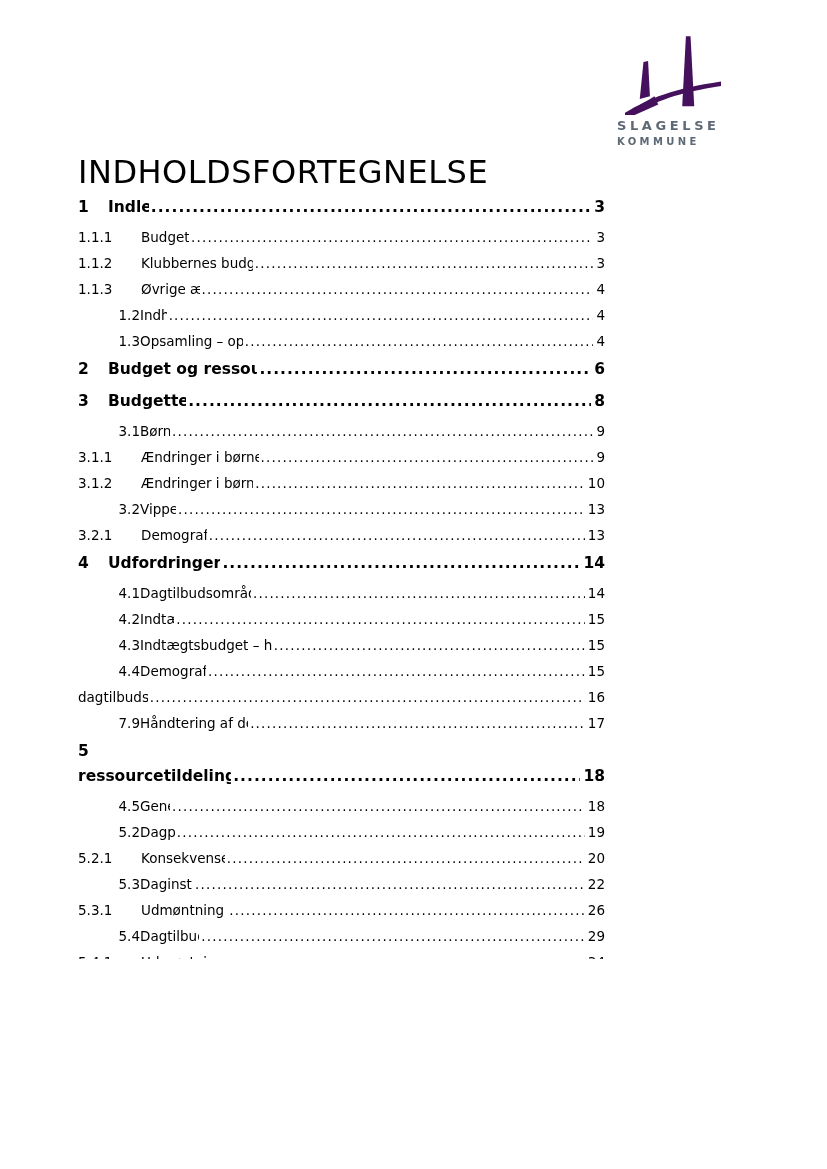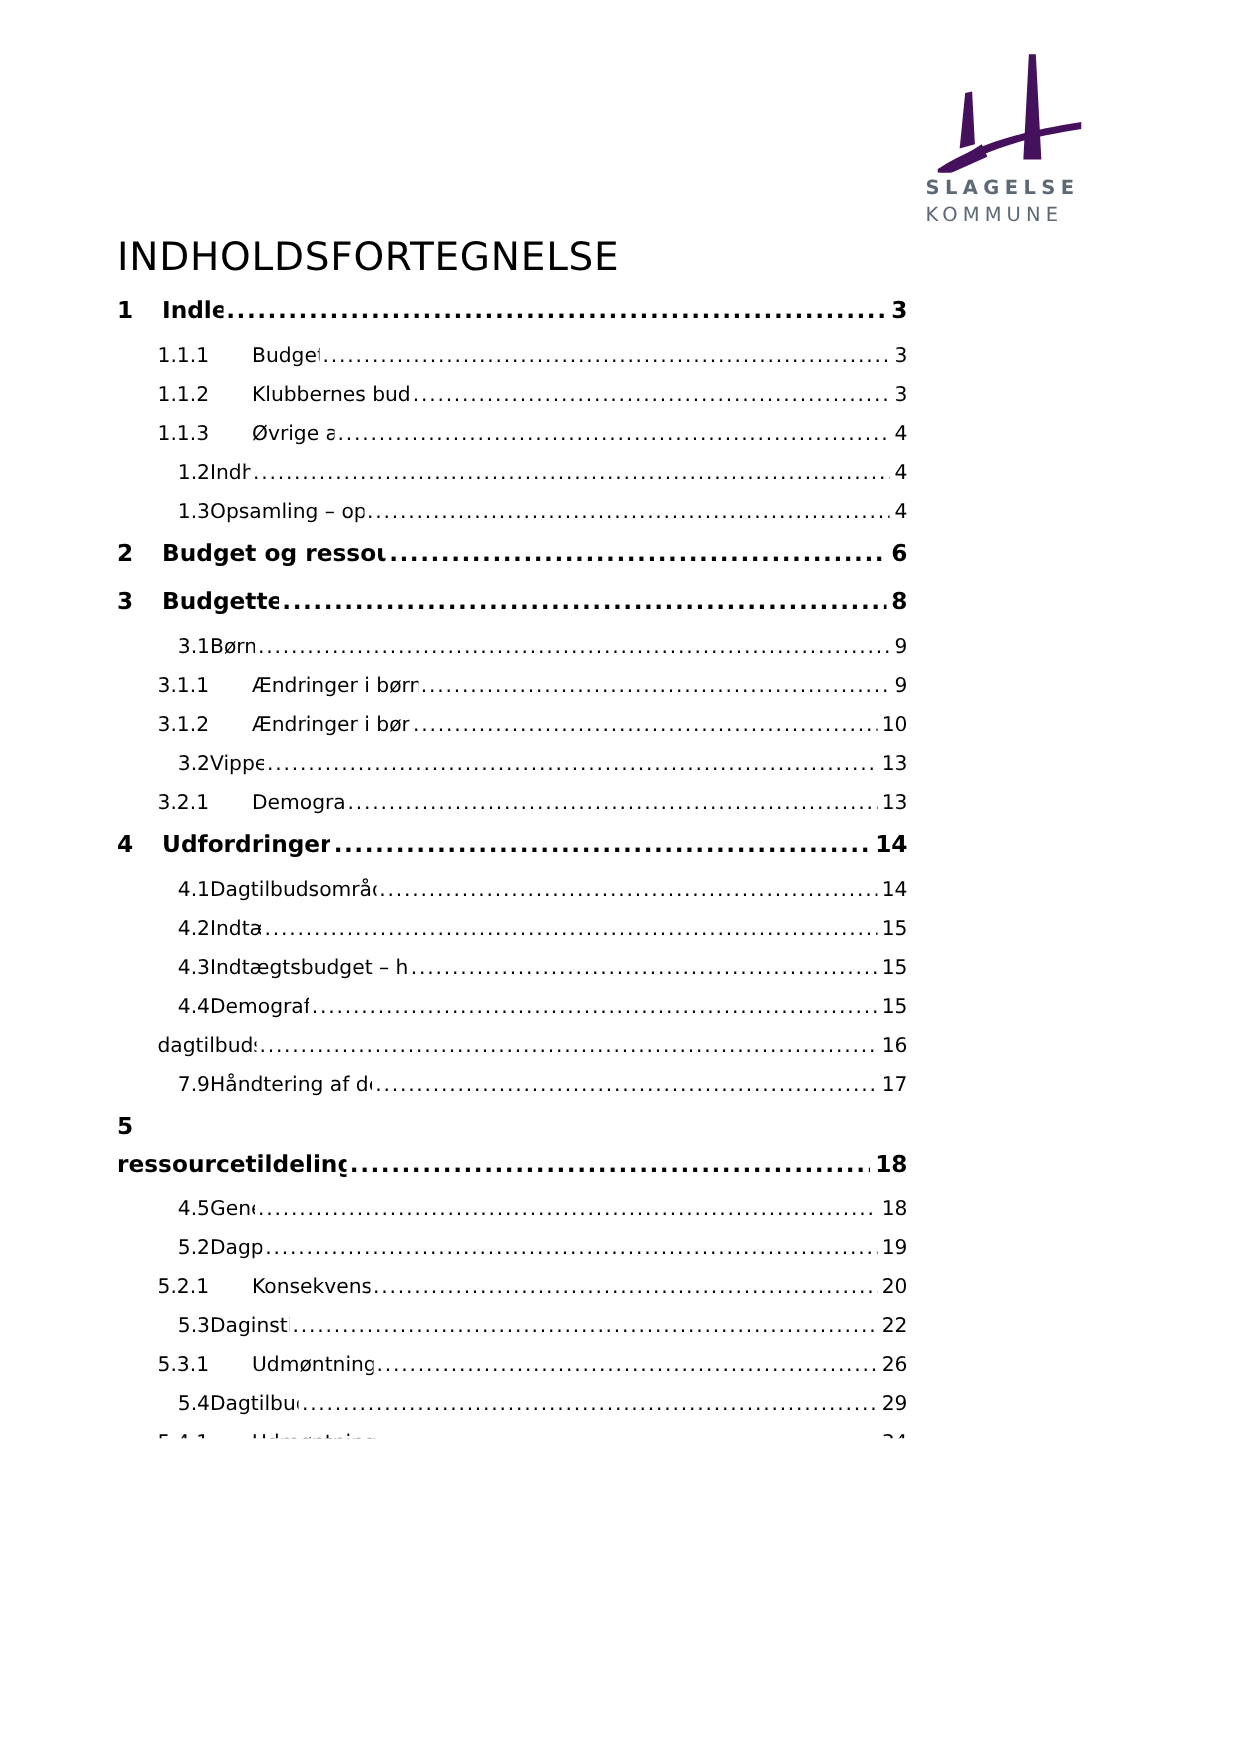--- a/index.html
+++ b/index.html
@@ -25,37 +25,37 @@
   .logo-org {
     margin-top: 3px;
     font-size: 13px;
     font-weight: bold;
     letter-spacing: 3.6px;
     color: #5d6974;
     white-space: nowrap;
   }
   .logo-unit {
     margin-top: 3px;
-    font-size: 13px;
-    font-weight: normal;
+    font-size: 10px;
+    font-weight: bold;
     letter-spacing: 3.4px;
     color: #5d6974;
     white-space: nowrap;
   }
 
   
   .content {
     position: absolute;
     left: 78px;
     top: 153px;
     width: 527px;
   }
   .doc-title {
     margin: 0 0 6px 0;
-    font-size: 26px;
+    font-size: 32px;
     font-weight: 400;
     letter-spacing: 0.5px;
     line-height: 38px;
     white-space: nowrap;
   }
 
   
   .toc-row { }
   .toc-row .line { display: flex; align-items: baseline; }
   .toc-num { flex: 0 0 auto; }
@@ -83,21 +83,21 @@
   .lvl1 .toc-dots::after { letter-spacing: 1px; }
   .lvl1 .toc-num { width: 30px; }
 
   .lvl2, .lvl3 {
     font-size: 13.5px;
     line-height: 17px;
     margin-bottom: 9px;
   }
   .lvl2 { margin-left: 14px; text-align: right; }
   .lvl2 .toc-num { width: 48px; }
-  .lvl3 { margin-left: 27px; }
+  .lvl3 { }
   .lvl3 .toc-num { width: 63px; }
 
   .toc-row .line2 { margin-top: 4px; }
 </style>
 </head>
 <body>
 
 <div class="page">
 
   <div class="logo">

